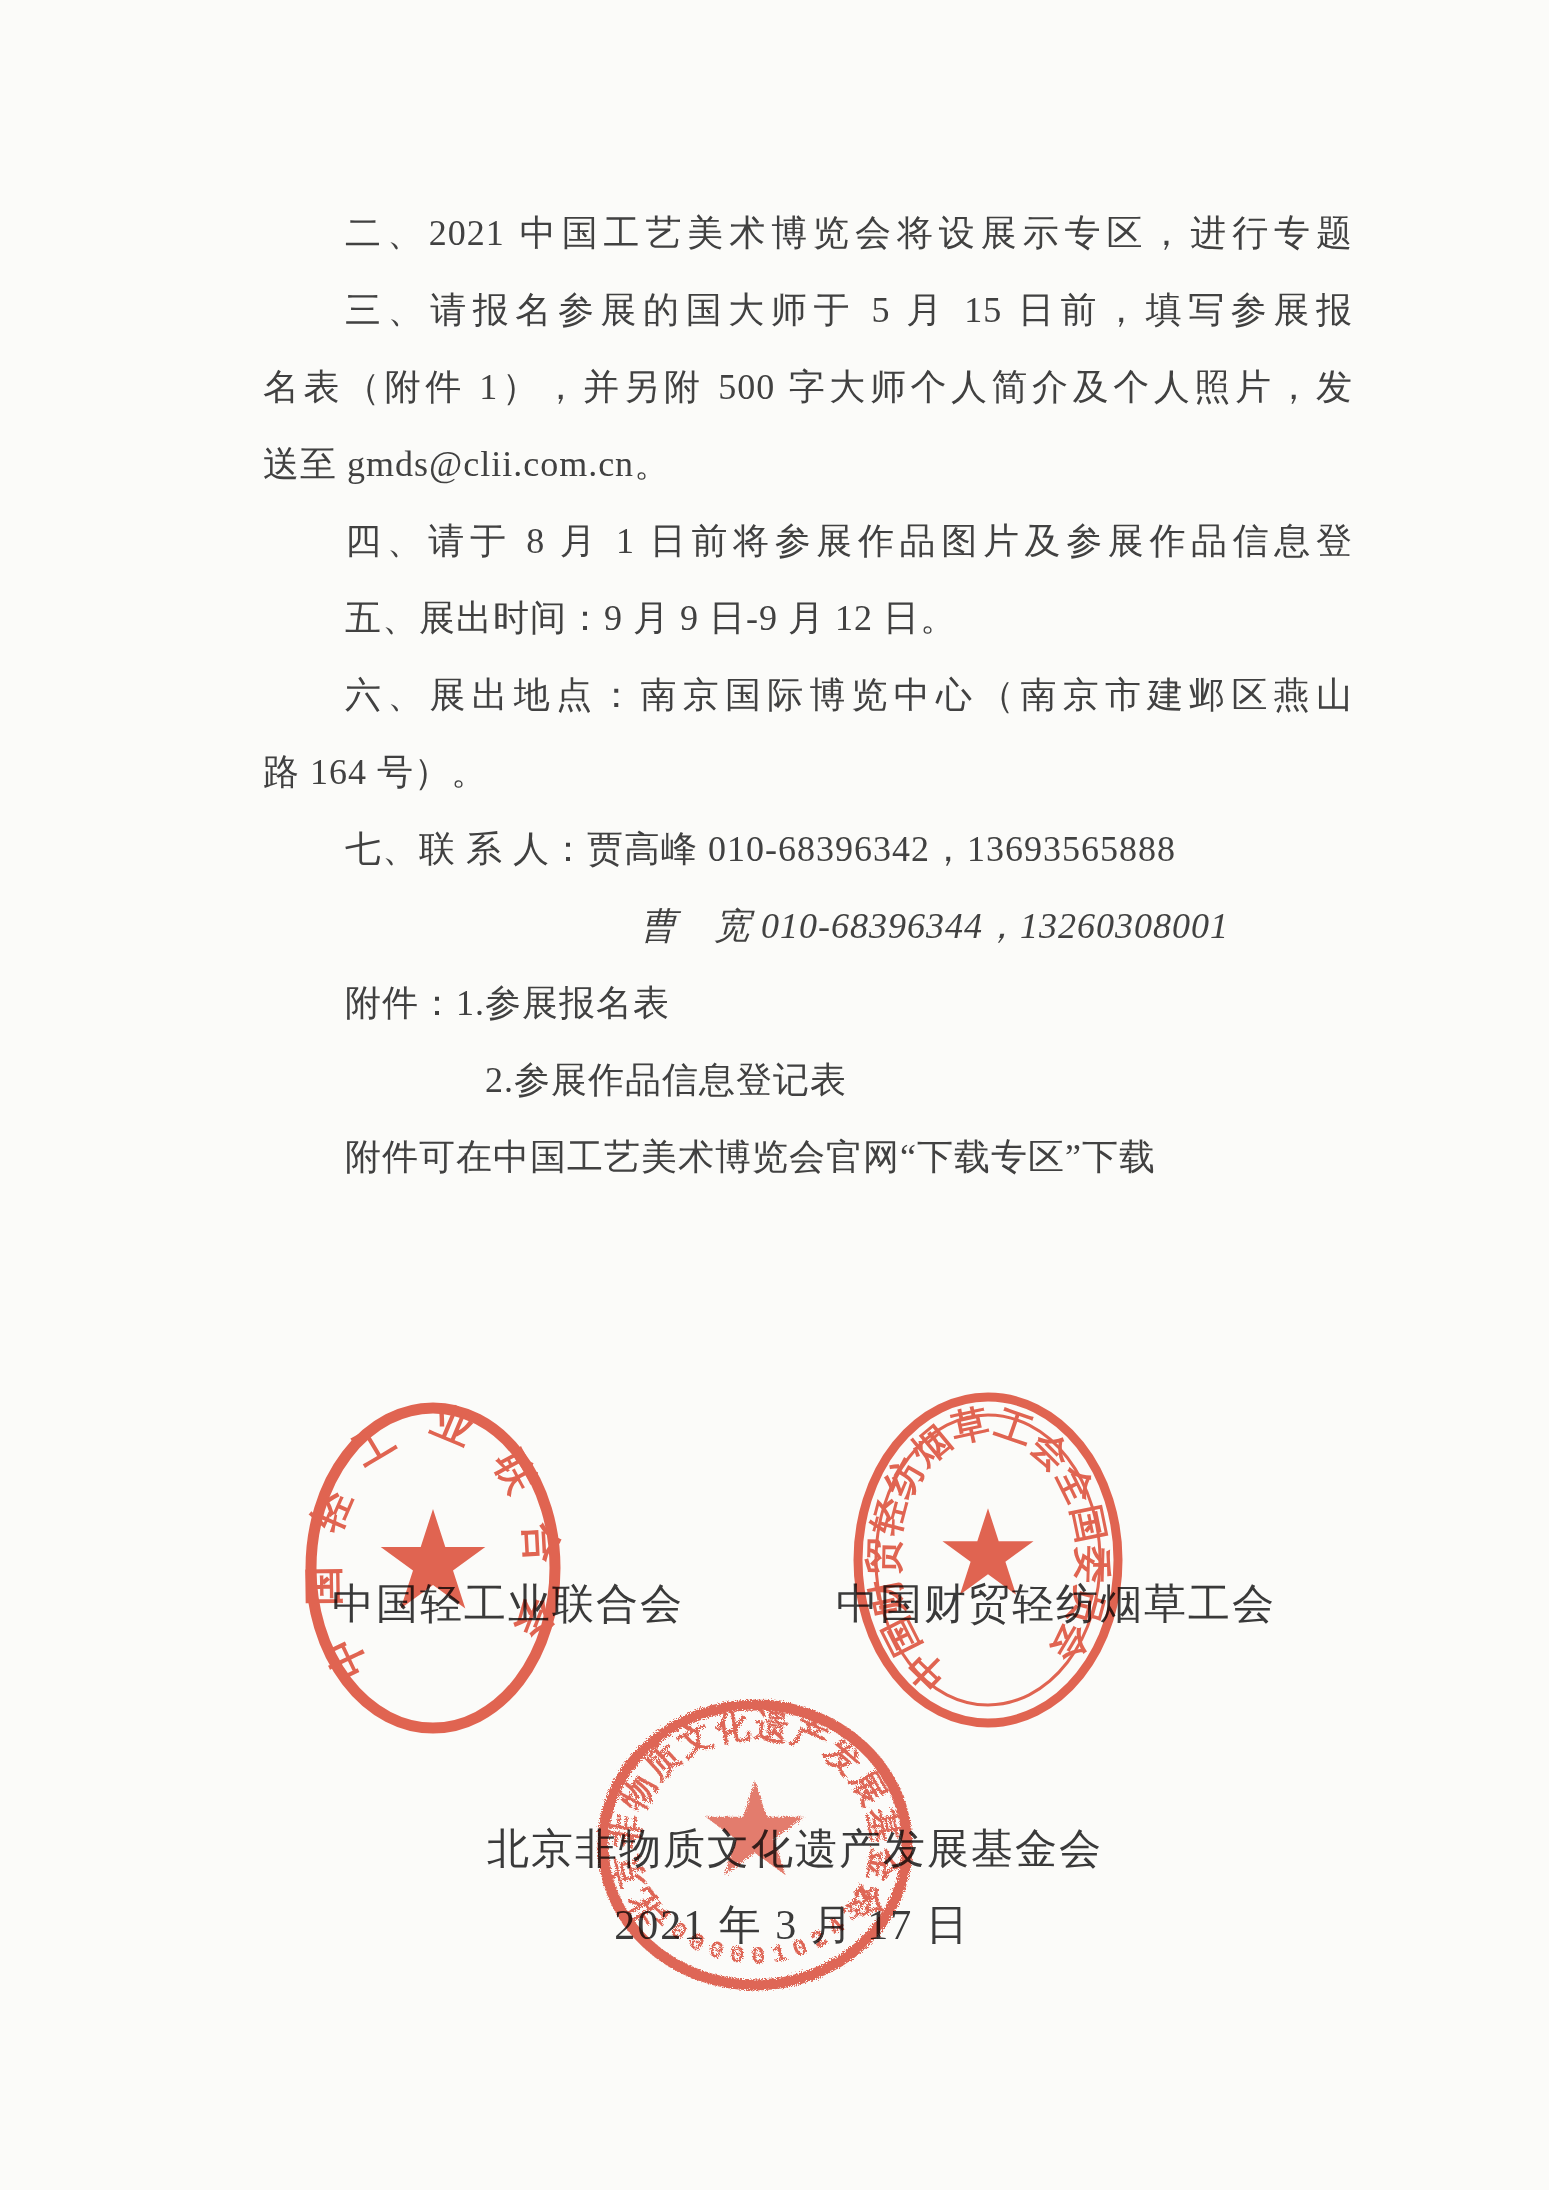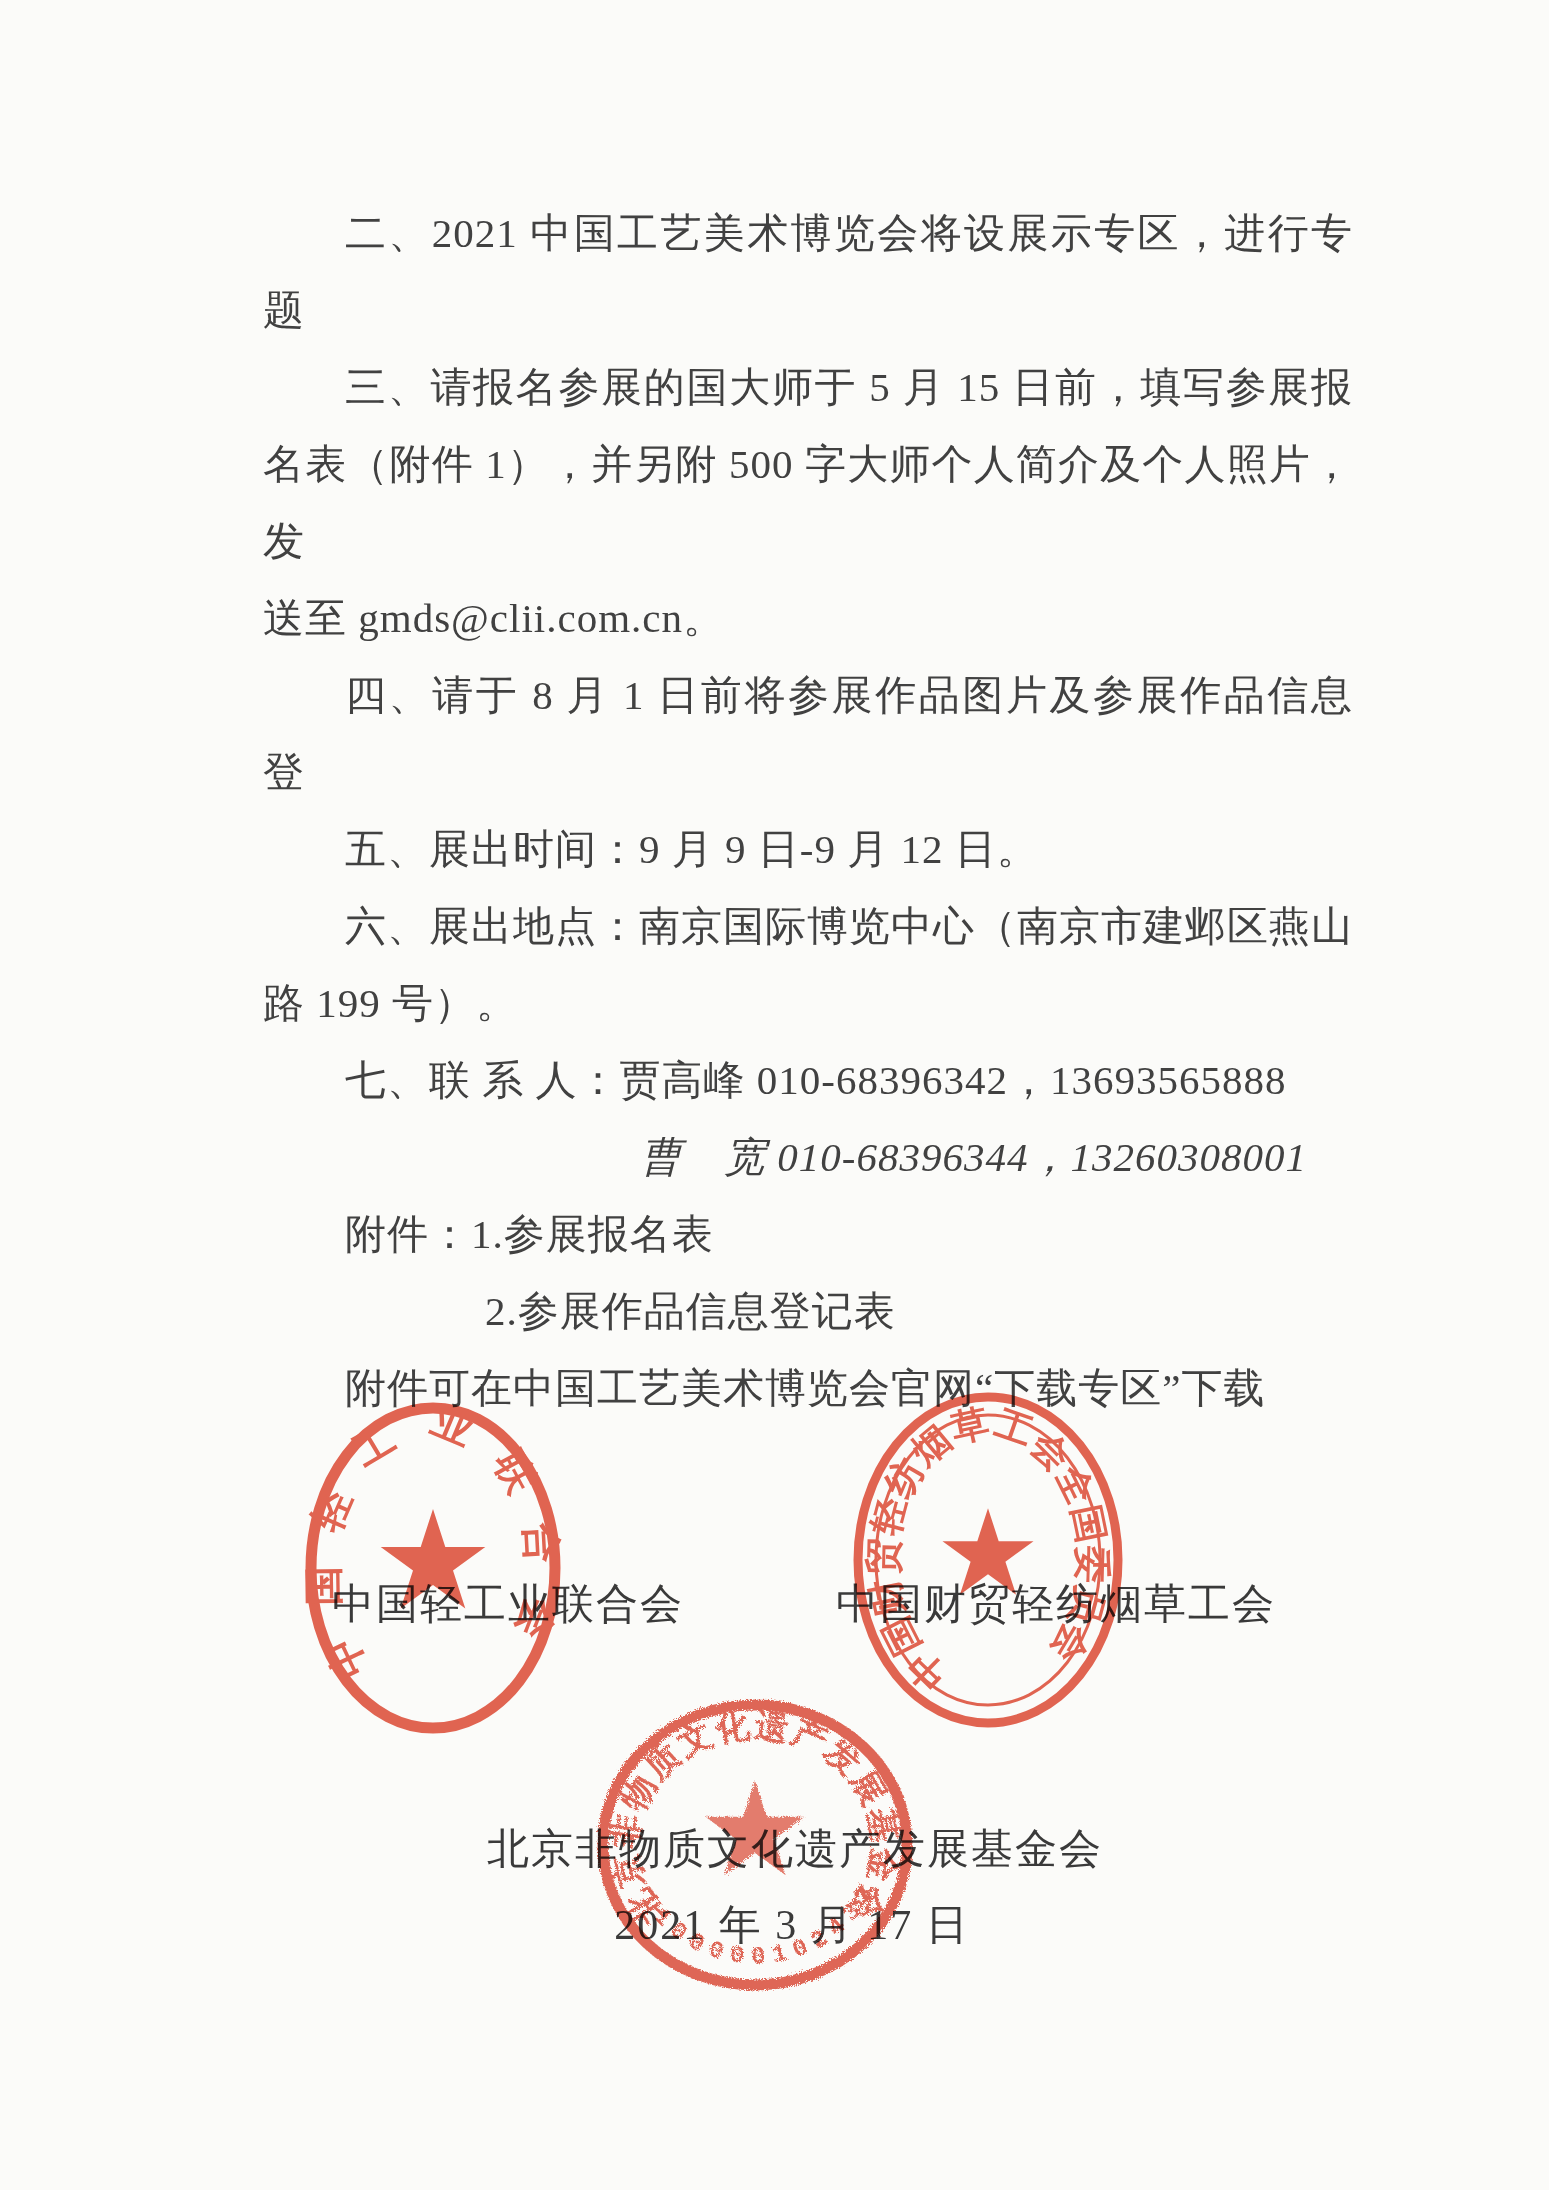--- a/index.html
+++ b/index.html
@@ -6,21 +6,21 @@
   body{
     width:1549px;height:2190px;
     background:#fbfbf9;
     font-family:"Liberation Serif","DejaVu Serif",serif;
     color:#414141;
     position:relative;
     overflow:hidden;
   }
   .doc-body{
     position:absolute;left:263px;top:195px;width:1090px;
-    font-size:41px;line-height:77px;letter-spacing:1px;
+    font-size:36px;line-height:77px;letter-spacing:1px;
   }
   .doc-line{white-space:pre;}
   .indent{text-indent:82px;}
   .flush{white-space:normal;text-align:justify;text-align-last:justify;text-justify:inter-character;}
   .contact-cont{margin-left:377px;font-style:italic;}
   .attach-cont{margin-left:222px;}
   .email{text-underline-offset:7px;text-decoration-thickness:2px;}
   .sig{
     position:absolute;transform:translateX(-50%);
     font-size:42px;color:#3a3a3a;letter-spacing:2px;white-space:pre;
@@ -32,21 +32,21 @@
 <body>
 
 <div class="doc-body">
   <div class="doc-line indent flush"><span>二、2021 中国工艺美术博览会将设展示专区，进行专题</span></div>
   <div class="doc-line indent flush"><span>三、请报名参展的国大师于 5 月 15 日前，填写参展报</span></div>
   <div class="doc-line flush"><span>名表（附件 1），并另附 500 字大师个人简介及个人照片，发</span></div>
   <div class="doc-line"><span>送至 </span><span class="email">gmds@clii.com.cn</span><span>。</span></div>
   <div class="doc-line indent flush"><span>四、请于 8 月 1 日前将参展作品图片及参展作品信息登</span></div>
   <div class="doc-line indent"><span>五、展出时间：9 月 9 日-9 月 12 日。</span></div>
   <div class="doc-line indent flush"><span>六、展出地点：南京国际博览中心（南京市建邺区燕山</span></div>
-  <div class="doc-line"><span>路 199 号）。</span></div>
+  <div class="doc-line"><span>路 164 号）。</span></div>
   <div class="doc-line indent"><span>七、联 系 人：贾高峰 010-68396342，13693565888</span></div>
   <div class="doc-line contact-cont"><span>曹　宽 010-68396344，13260308001</span></div>
   <div class="doc-line indent"><span>附件：1.参展报名表</span></div>
   <div class="doc-line attach-cont"><span>2.参展作品信息登记表</span></div>
   <div class="doc-line indent"><span>附件可在中国工艺美术博览会官网“下载专区”下载</span></div>
 </div>
 
 <div class="sig" style="left:508px;top:1576px;">中国轻工业联合会</div>
 <div class="sig" style="left:1056px;top:1576px;">中国财贸轻纺烟草工会</div>
 <div class="sig" style="left:795px;top:1821px;">北京非物质文化遗产发展基金会</div>

